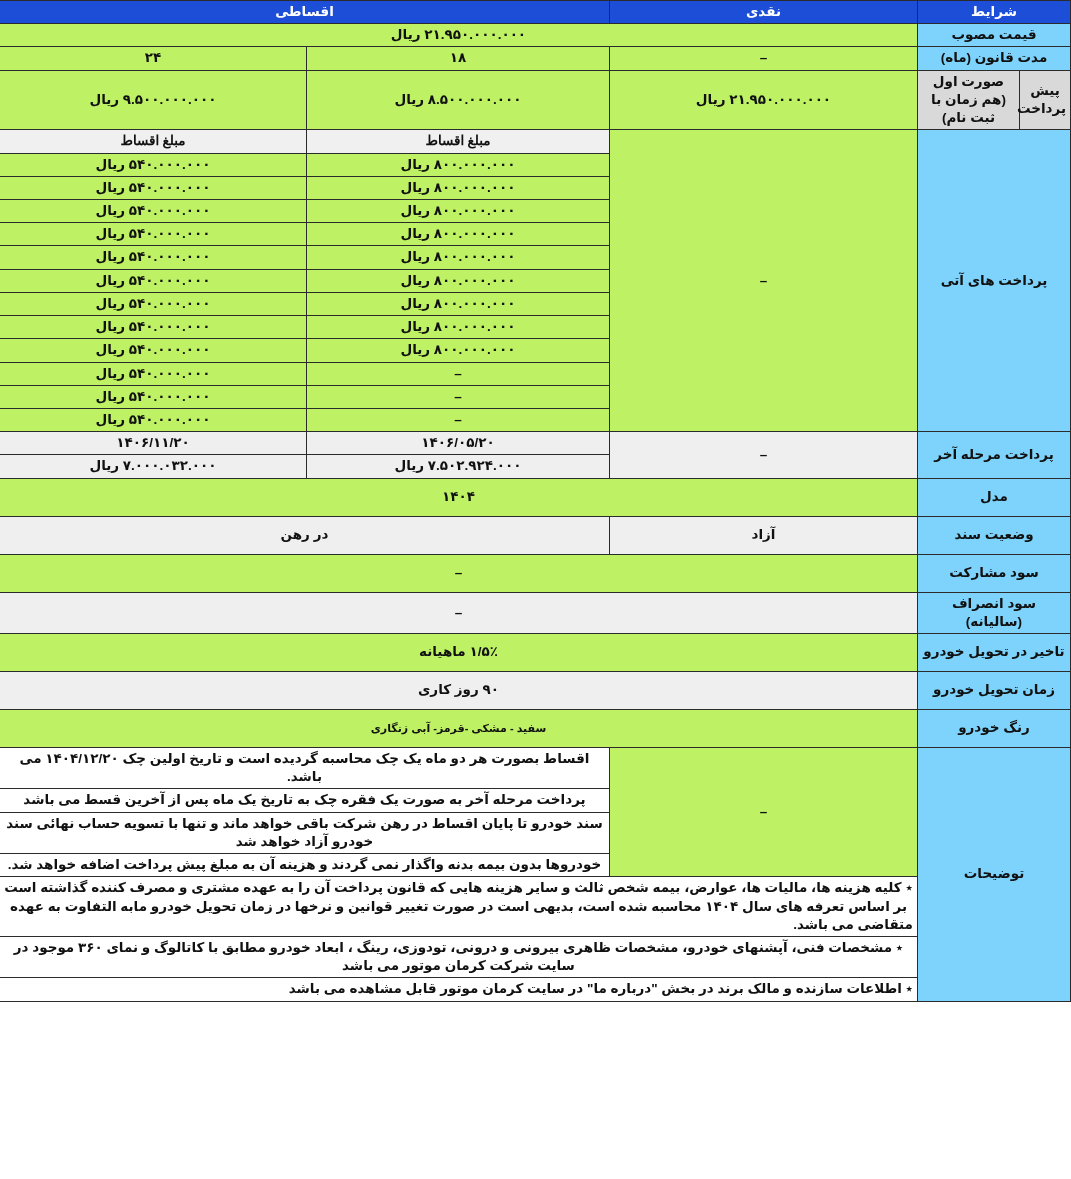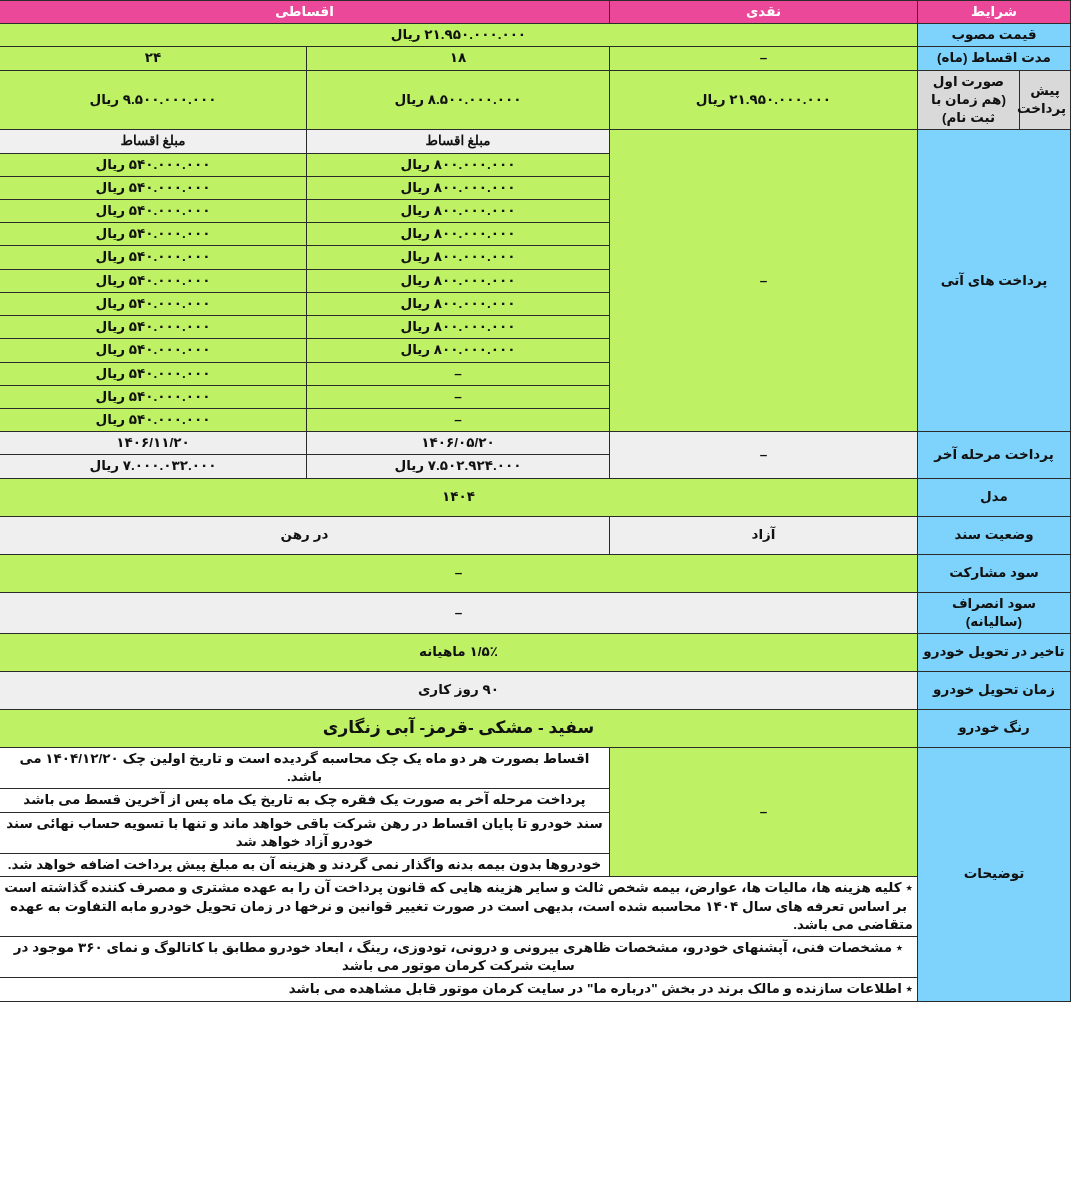--- a/index.html
+++ b/index.html
@@ -24,21 +24,21 @@
     border: 1px solid #2b2b2b;
     text-align: center;
     vertical-align: middle;
     font-size: 13.5px;
     padding: 2px 4px;
     color: #111;
     font-weight: bold;
     line-height: 1.35;
   }
   .hdr-black {
-    background: #ec4899;
+    background: #1d4ed8;
     color: #ffffff !important;
     font-size: 13px;
     font-weight: bold;
     height: 20px;
     border: 1px solid #000;
   }
   .lbl {
     background: #7dd3fc;
     font-size: 12.5px;
     font-weight: bold;
@@ -95,21 +95,21 @@
     <th class="hdr-black">نقدی</th>
     <th class="hdr-black" colspan="2">اقساطی</th>
   </tr>
 
   <tr>
     <td class="lbl" colspan="2">قیمت مصوب</td>
     <td class="val white" colspan="3">۲۱.۹۵۰.۰۰۰.۰۰۰ ریال</td>
   </tr>
 
   <tr>
-    <td class="lbl" colspan="2">مدت اقساط (ماه)</td>
+    <td class="lbl" colspan="2">مدت قانون (ماه)</td>
     <td class="dash white">–</td>
     <td class="val white">۱۸</td>
     <td class="val white">۲۴</td>
   </tr>
 
   <tr>
     <td class="lbl-pre">پیش پرداخت</td>
     <td class="lbl-pre">
       <div>صورت اول</div>
       <div>(هم زمان با ثبت نام)</div>
@@ -212,21 +212,21 @@
     <td class="val white" colspan="3">۱/۵٪ ماهیانه</td>
   </tr>
 
   <tr class="tall">
     <td class="lbl" colspan="2">زمان تحویل خودرو</td>
     <td class="val shade" colspan="3">۹۰ روز کاری</td>
   </tr>
 
   <tr class="tall">
     <td class="lbl" colspan="2">رنگ خودرو</td>
-    <td class="val white" colspan="3" style="font-size:17px">سفید - مشکی -قرمز- آبی زنگاری</td>
+    <td class="val white" colspan="3" style="font-size:11px">سفید - مشکی -قرمز- آبی زنگاری</td>
   </tr>
 
   <tr>
     <td class="lbl" colspan="2" rowspan="7">توضیحات</td>
     <td class="dash white" rowspan="4">–</td>
     <td class="note-cell" colspan="2">اقساط بصورت هر دو ماه یک چک محاسبه گردیده است و تاریخ اولین چک ۱۴۰۴/۱۲/۲۰ می باشد.</td>
   </tr>
   <tr>
     <td class="note-cell" colspan="2">پرداخت مرحله آخر به صورت یک فقره چک به تاریخ یک ماه پس از  آخرین قسط می باشد</td>
   </tr>

